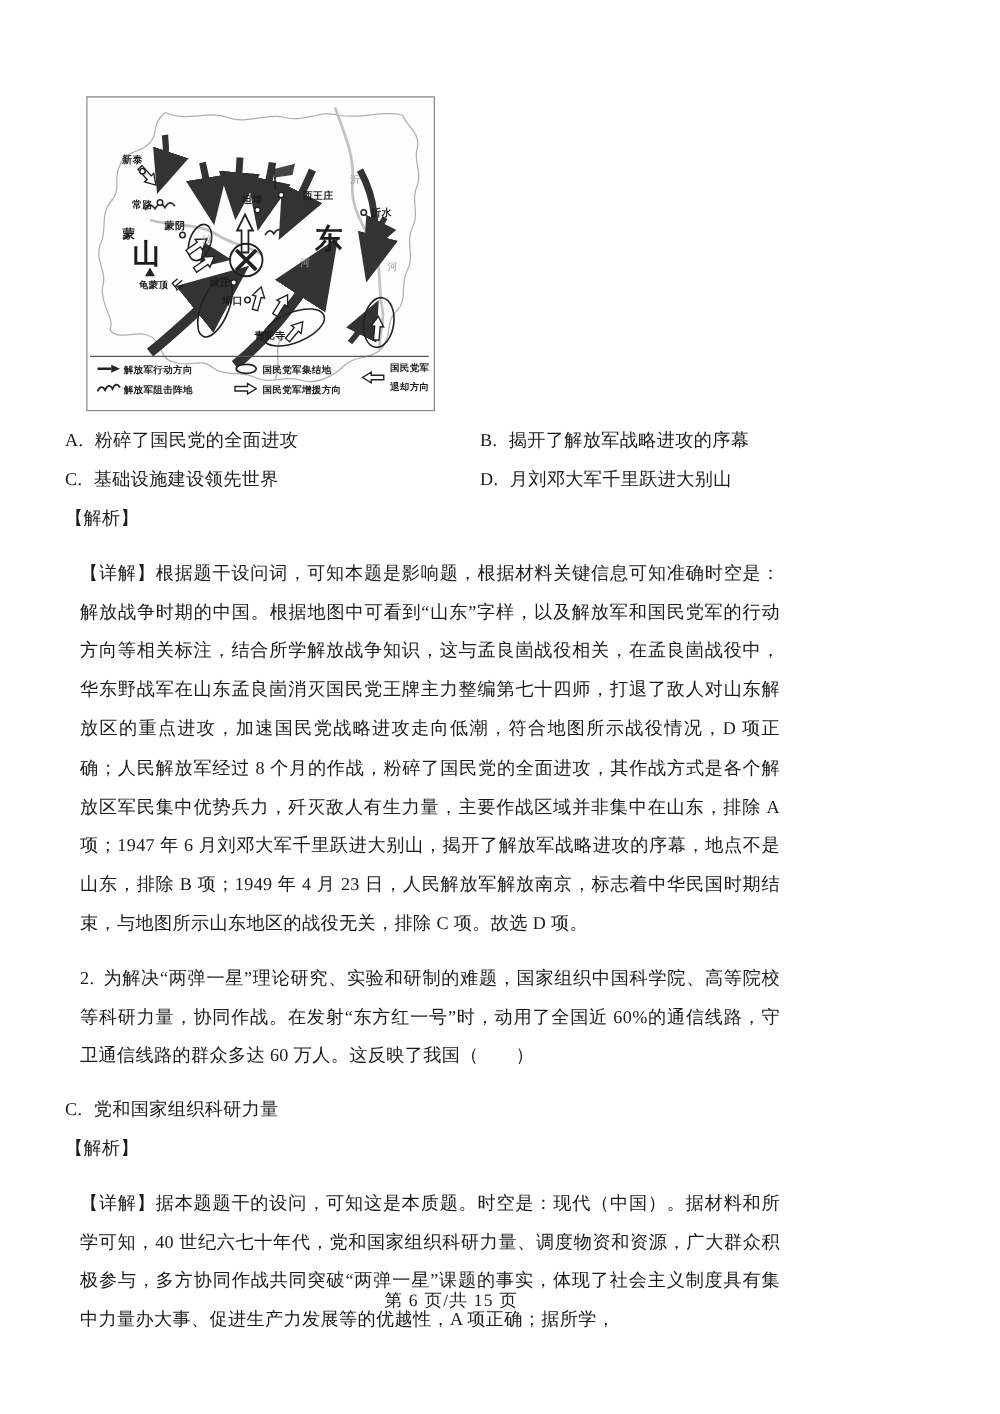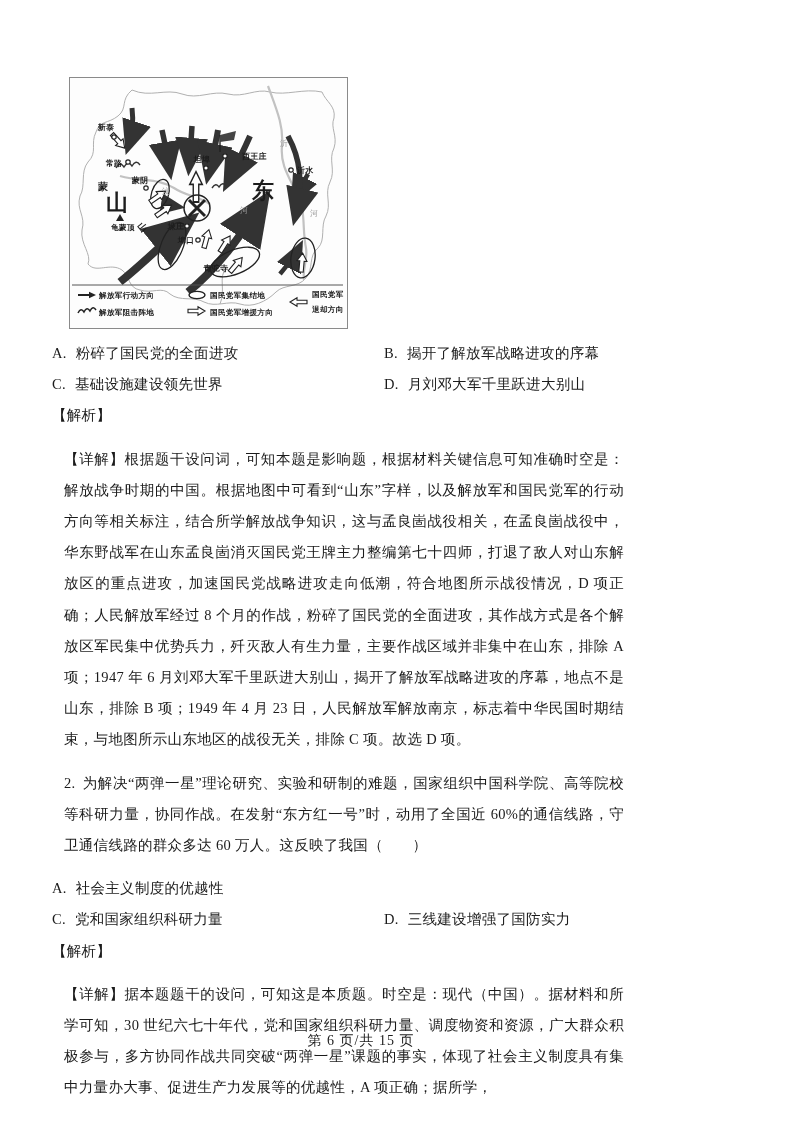--- a/index.html
+++ b/index.html
@@ -193,27 +193,25 @@
     <span>【解析】</span>
   </div>
 
   <p class="para">【详解】根据题干设问词，可知本题是影响题，根据材料关键信息可知准确时空是：解放战争时期的中国。根据地图中可看到“山东”字样，以及解放军和国民党军的行动方向等相关标注，结合所学解放战争知识，这与孟良崮战役相关，在孟良崮战役中，华东野战军在山东孟良崮消灭国民党王牌主力整编第七十四师，打退了敌人对山东解放区的重点进攻，加速国民党战略进攻走向低潮，符合地图所示战役情况，D 项正确；人民解放军经过 8 个月的作战，粉碎了国民党的全面进攻，其作战方式是各个解放区军民集中优势兵力，歼灭敌人有生力量，主要作战区域并非集中在山东，排除 A 项；1947 年 6 月刘邓大军千里跃进大别山，揭开了解放军战略进攻的序幕，地点不是山东，排除 B 项；1949 年 4 月 23 日，人民解放军解放南京，标志着中华民国时期结束，与地图所示山东地区的战役无关，排除 C 项。故选 D 项。</p>
 
   <p class="para">
     <span>2.</span><span class="stem-gap"></span><span>为解决“两弹一星”理论研究、实验和研制的难题，国家组织中国科学院、高等院校等科研力量，协同作战。在发射“东方红一号”时，动用了全国近 60%的通信线路，守卫通信线路的群众多达 60 万人。这反映了我国（　　）</span>
   </p>
 
   <div class="opt-row">
-    <div><span class="opt-key">A.</span><span>社会主义制度的优越性</span></div>
   </div>
   <div class="opt-row">
     <div><span class="opt-key">C.</span><span>党和国家组织科研力量</span></div>
-    <div><span class="opt-key">D.</span><span>三线建设增强了国防实力</span></div>
   </div>
 
   <div class="textline">
     <span>【解析】</span>
   </div>
 
-  <p class="para">【详解】据本题题干的设问，可知这是本质题。时空是：现代（中国）。据材料和所学可知，30 世纪六七十年代，党和国家组织科研力量、调度物资和资源，广大群众积极参与，多方协同作战共同突破“两弹一星”课题的事实，体现了社会主义制度具有集中力量办大事、促进生产力发展等的优越性，A 项正确；据所学，</p>
+  <p class="para">【详解】据本题题干的设问，可知这是本质题。时空是：现代（中国）。据材料和所学可知，40 世纪六七十年代，党和国家组织科研力量、调度物资和资源，广大群众积极参与，多方协同作战共同突破“两弹一星”课题的事实，体现了社会主义制度具有集中力量办大事、促进生产力发展等的优越性，A 项正确；据所学，</p>
 
   <div class="footer">第 6 页/共 15 页</div>
 </div>
 
 </body></html>

